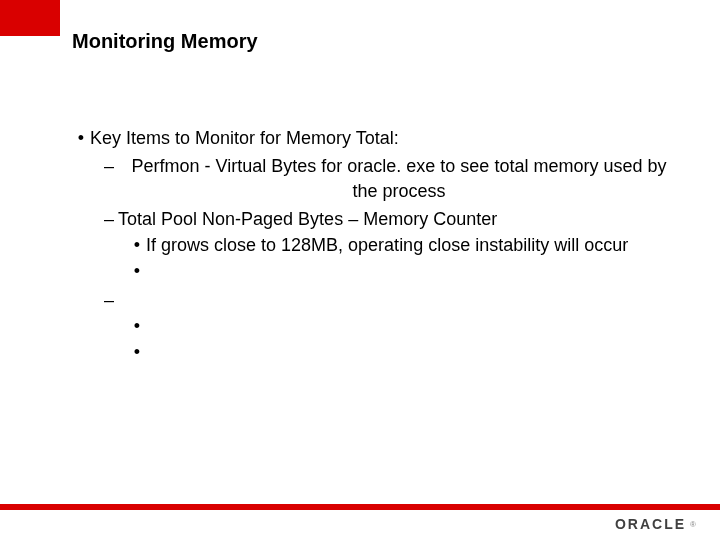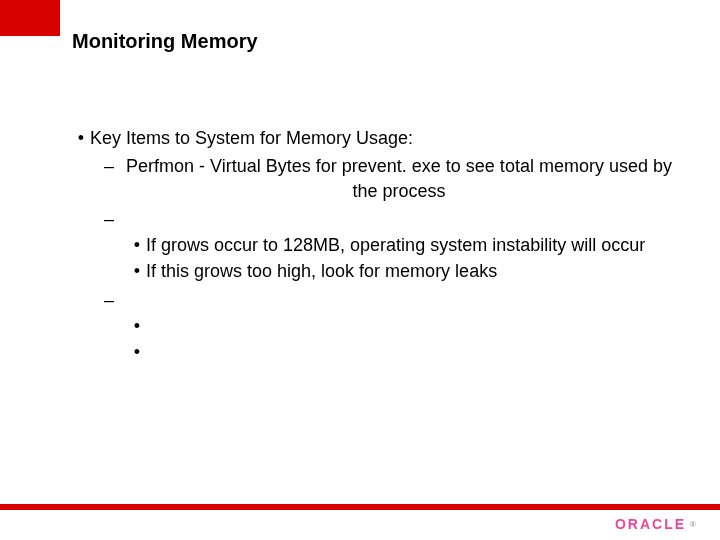--- a/index.html
+++ b/index.html
@@ -10,51 +10,51 @@
   .content { position: absolute; top: 126px; left: 72px; right: 40px; font-size: 18px; line-height: 1.35; }
   .bullet-row { display: flex; align-items: flex-start; }
   .bullet-row .b { width: 18px; flex: 0 0 18px; }
   .lvl1 .b { font-size: 18px; }
   .sub1 { margin-left: 28px; margin-top: 4px; }
   .sub1 .b { width: 18px; flex: 0 0 18px; }
   .sub2 { margin-left: 56px; margin-top: 2px; }
   .sub2 .b { width: 18px; flex: 0 0 18px; }
   .footer-bar { position: absolute; left: 0; right: 0; bottom: 30px; height: 6px; background: #d90000; }
   .logo { position: absolute; right: 24px; bottom: 8px; display: flex; align-items: center; gap: 4px; }
-  .logo-word { font-family: Arial, Helvetica, sans-serif; font-weight: bold; font-size: 14px; color: #ec4899; letter-spacing: 2px; }
+  .logo-word { font-family: Arial, Helvetica, sans-serif; font-weight: bold; font-size: 14px; color: #404040; letter-spacing: 2px; }
   .reg { font-size: 8px; color: #888; vertical-align: top; }
 </style>
 </head>
 <body>
 
 <div class="slide">
   <div class="red-block"></div>
   <div class="title">Monitoring Memory</div>
 
   <div class="content">
     <div class="bullet-row lvl1">
       <div class="b">•</div>
-      <div>Key Items to System for Memory Usage:</div>
+      <div>Key Items to Monitor for Memory Total:</div>
     </div>
 
     <div class="bullet-row sub1">
       <div class="b">–</div>
-      <div>Perfmon - Virtual Bytes for prevent. exe to see total memory used by the process</div>
+      <div>Perfmon - Virtual Bytes for oracle. exe to see total memory used by the process</div>
     </div>
 
     <div class="bullet-row sub1">
       <div class="b">–</div>
+      <div>Total Pool Non-Paged Bytes – Memory Counter</div>
     </div>
     <div class="bullet-row sub2">
       <div class="b">•</div>
-      <div>If grows occur to 128MB, operating system instability will occur</div>
+      <div>If grows close to 128MB, operating close instability will occur</div>
     </div>
     <div class="bullet-row sub2">
       <div class="b">•</div>
-      <div>If this grows too high, look for memory leaks</div>
     </div>
 
     <div class="bullet-row sub1">
       <div class="b">–</div>
     </div>
     <div class="bullet-row sub2">
       <div class="b">•</div>
     </div>
     <div class="bullet-row sub2">
       <div class="b">•</div>

